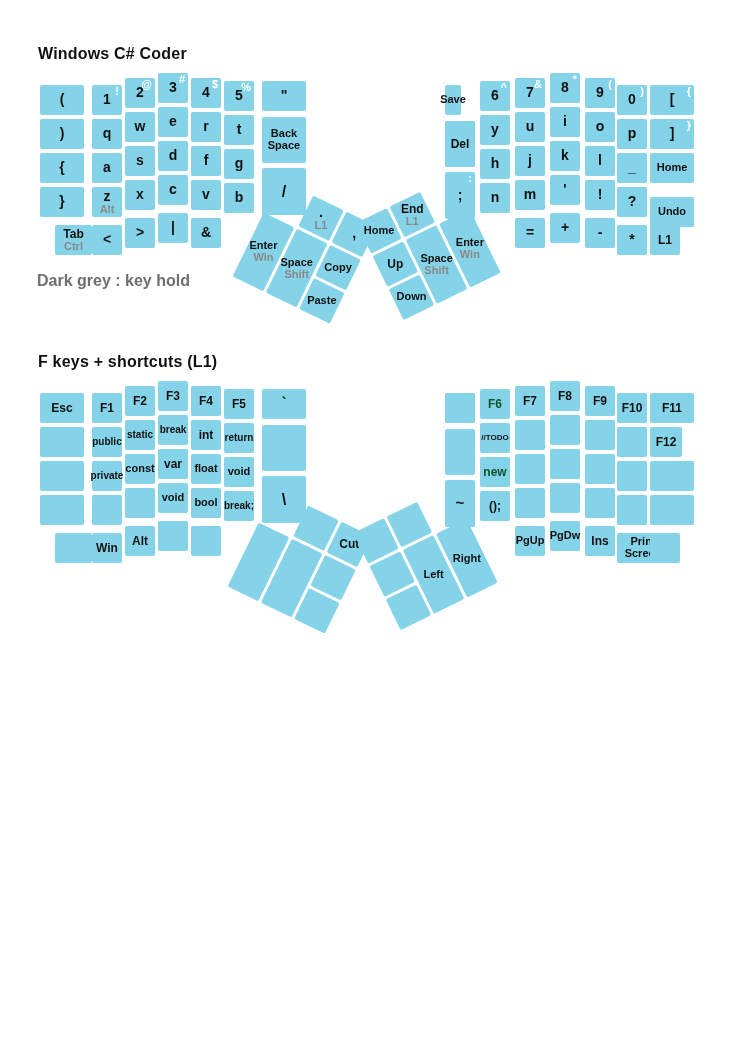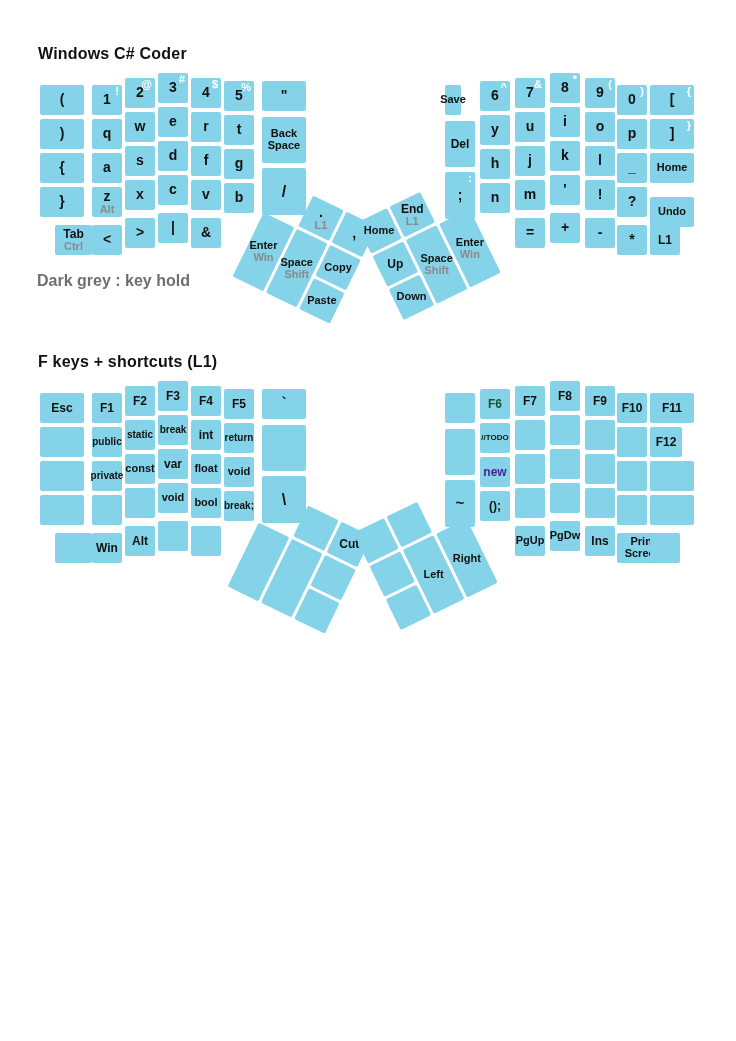--- a/index.html
+++ b/index.html
@@ -608,21 +608,21 @@
           <span class="lab" style="font-size: 12px; color: #14532d;">F6</span>
         </div>
       </div>
       <div class="key" style="left: 35px; top: 42px; width: 30px; height: 30px; background: rgb(132, 211, 232);">
         <div class="kin">
           <span class="lab" style="font-size: 8px; color: rgb(17, 17, 17);">//TODO</span>
         </div>
       </div>
       <div class="key" style="left: 35px; top: 76px; width: 30px; height: 30px; background: rgb(132, 211, 232);">
         <div class="kin">
-          <span class="lab" style="font-size: 12px; color: #4c1d95;">new</span>
+          <span class="lab" style="font-size: 12px; color: #14532d;">new</span>
         </div>
       </div>
       <div class="key" style="left: 35px; top: 110px; width: 30px; height: 30px; background: rgb(132, 211, 232);">
         <div class="kin">
           <span class="lab" style="font-size: 12px; color: rgb(17, 17, 17);">();</span>
         </div>
       </div>
       <div class="key" style="left: 70px; top: 5px; width: 30px; height: 30px; background: rgb(132, 211, 232);">
         <div class="kin">
           <span class="lab" style="font-size: 12px; color: rgb(17, 17, 17);">F7</span>

